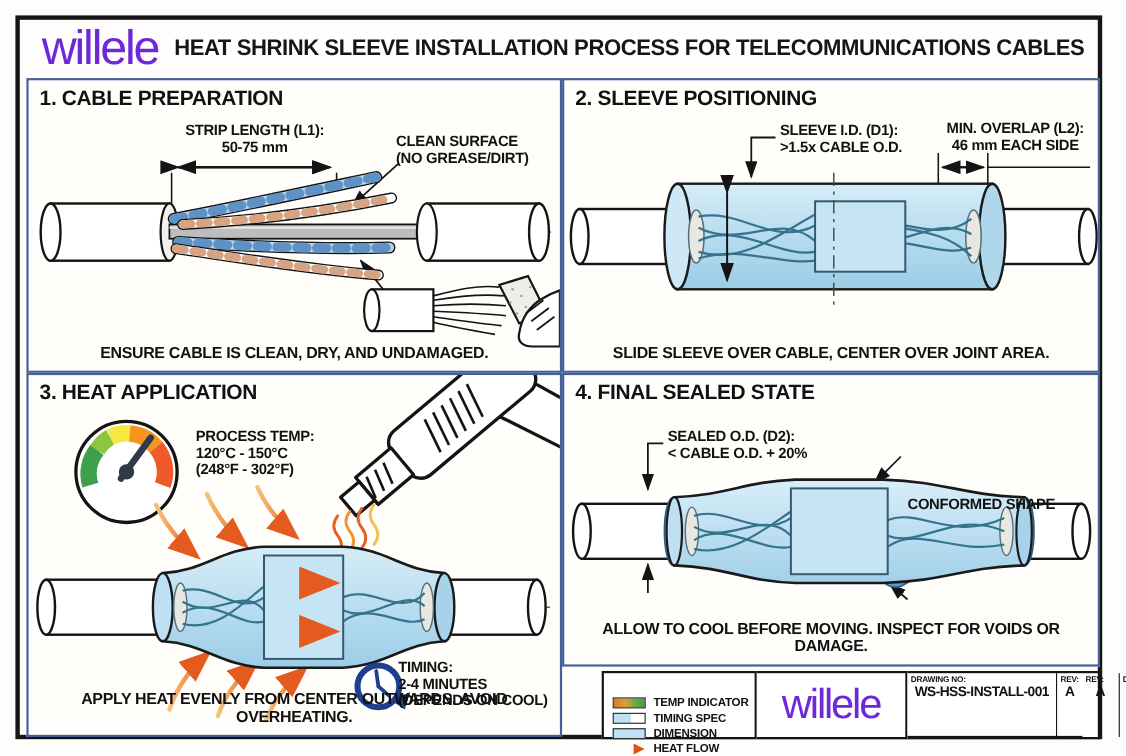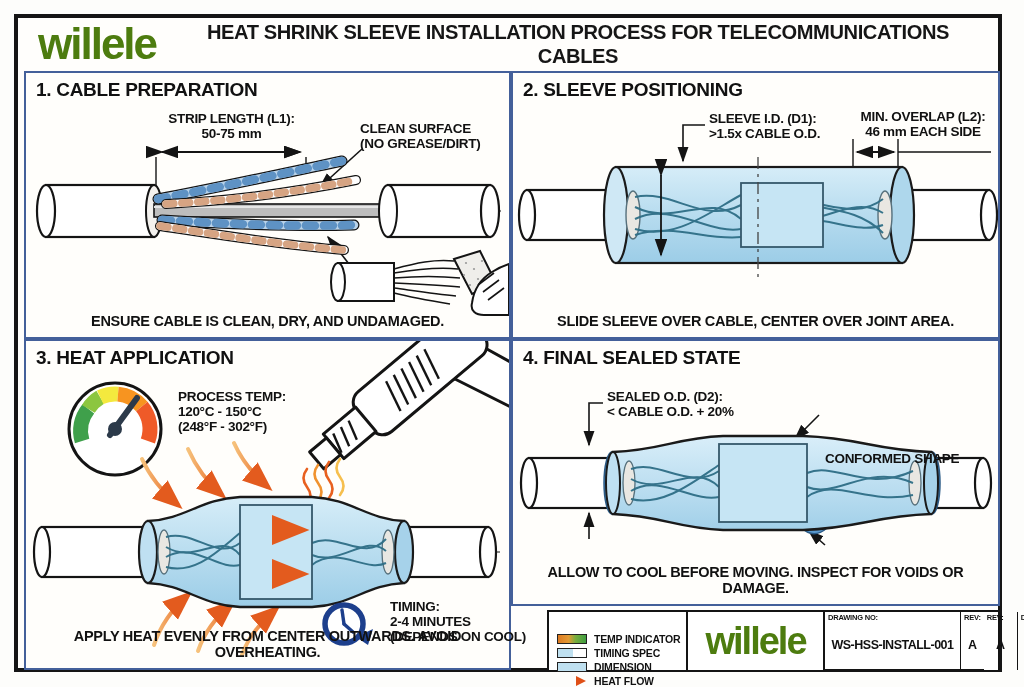--- a/index.html
+++ b/index.html
@@ -3,21 +3,21 @@
 <meta charset="utf-8">
 <style>
   html,body{margin:0;padding:0;background:#ffffff;}
   .sheet{position:relative;width:1024px;height:687px;background:#fdfdfb;
          font-family:"Liberation Sans",sans-serif;color:#111;overflow:hidden;}
   .frame{position:absolute;left:14px;top:14px;width:988px;height:658px;
          border:4px solid #151515;background:#fffefc;box-sizing:border-box;}
   
   .header{position:absolute;left:24px;top:20px;width:976px;height:48px;
           display:flex;align-items:center;}
-  .logo{font-size:44px;font-weight:bold;color:#4d7c0f;letter-spacing:-2px;
+  .logo{font-size:44px;font-weight:normal;color:#6d28d9;letter-spacing:-2px;
         line-height:1;margin-left:14px;}
   .doc-title{flex:1;text-align:center;font-size:20.5px;font-weight:bold;
         letter-spacing:-0.4px;transform:scaleX(0.98);color:#161616;}
   
   .panel{position:absolute;border:2px solid #44609a;background:#fffefb;box-sizing:border-box;}
   .p1{left:24px;top:71px;width:487px;height:268px;}
   .p2{left:511px;top:71px;width:489px;height:268px;}
   .p3{left:24px;top:339px;width:487px;height:331px;}
   .p4{left:511px;top:339px;width:489px;height:267px;}
   .panel-title{position:absolute;left:10px;top:6px;font-size:19px;font-weight:bold;
@@ -44,21 +44,21 @@
   .logo-box .logo{font-size:38px;margin:0;}
   .tb{width:175px;border:2px solid #141414;border-left:none;box-sizing:border-box;
         background:#fff;display:flex;flex-direction:row;}
   .tb-row{display:flex;flex:1;}
   .tb-cell{border-right:1.5px solid #141414;border-bottom:1.5px solid #141414;
         box-sizing:border-box;padding:1px 3px 0 3px;overflow:hidden;}
   .tb-cell:last-child{border-right:none;}
   .tb-row:last-child .tb-cell{border-bottom:none;}
   .tb-lab{font-size:7.5px;font-weight:bold;letter-spacing:-0.2px;}
   .tb-val{font-size:12.5px;font-weight:bold;text-align:center;letter-spacing:-0.5px;
-        margin-top:16px;white-space:nowrap;}
+        margin-top:0px;white-space:nowrap;}
   svg{display:block;}
 </style>
 </head>
 <body>
 
 <div class="sheet">
   <div class="frame"></div>
 
   <div class="header">
     <div class="logo">willele</div>
@@ -308,21 +308,21 @@
         <line x1="318" y1="283" x2="316" y2="269" stroke="#1d3f8c" stroke-width="3.4" stroke-linecap="round"></line>
         <line x1="318" y1="283" x2="327" y2="291" stroke="#1d3f8c" stroke-width="3.4" stroke-linecap="round"></line>
       </g>
     </svg>
     <div class="panel-title">3. HEAT APPLICATION</div>
     <div class="lbl" style="left:152px;top:48px;">
       <div>PROCESS TEMP:</div>
       <div>120°C - 150°C</div>
       <div>(248°F - 302°F)</div>
     </div>
-    <div class="lbl" style="left:364px;top:258px;">
+    <div class="lbl" style="left:336px;top:258px;">
       <div>TIMING:</div>
       <div>2-4 MINUTES</div>
       <div>(DEPENDS ON COOL)</div>
     </div>
     <div class="caption">APPLY HEAT EVENLY FROM CENTER OUTWARDS. AVOID OVERHEATING.</div>
   </div>
 
   <div class="panel p4">
     <svg class="diagram" width="485" height="263" viewBox="0 0 485 263">
       <defs>

